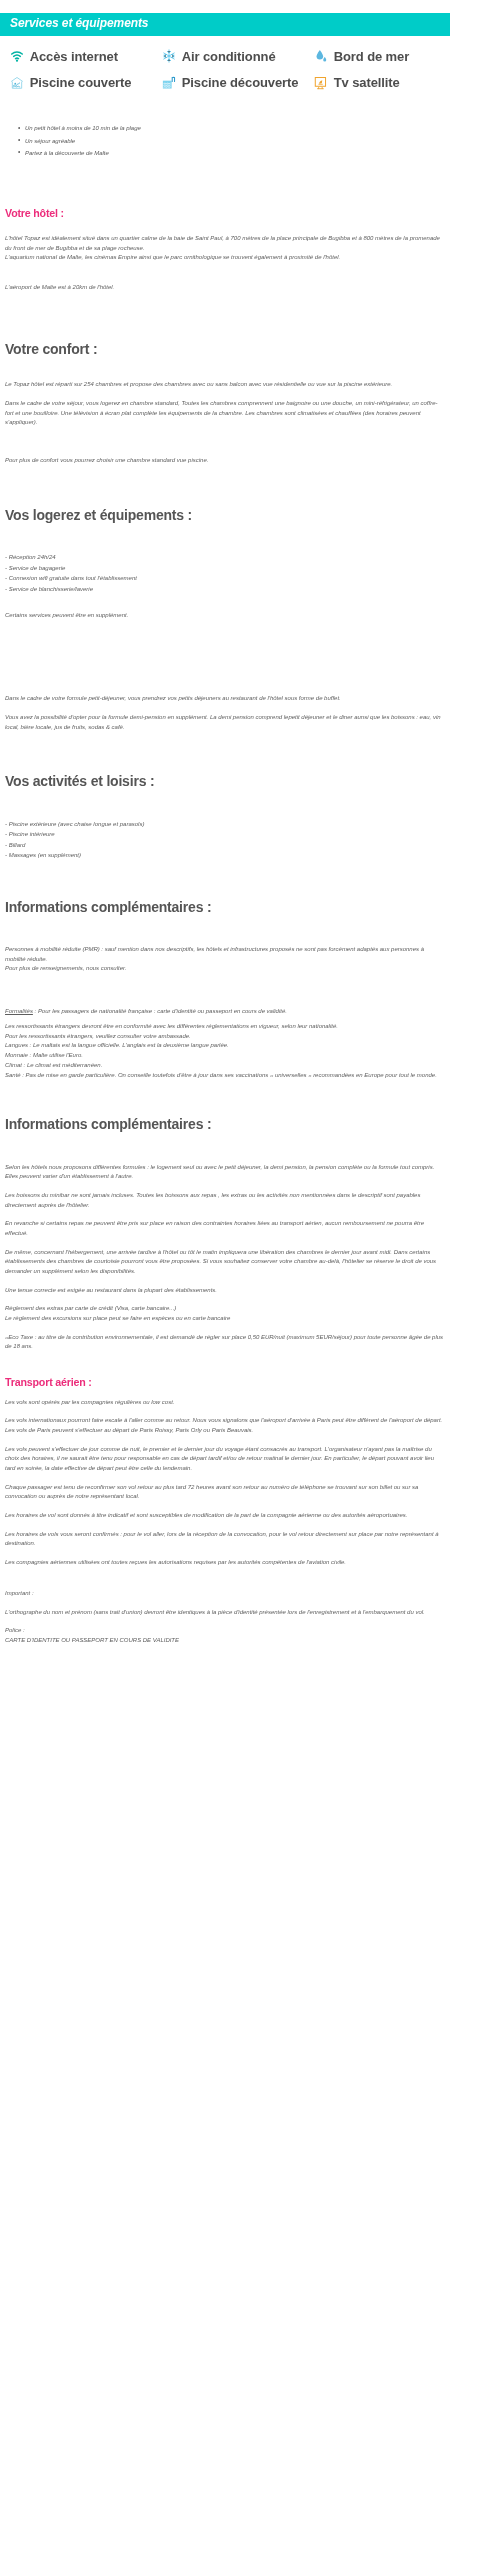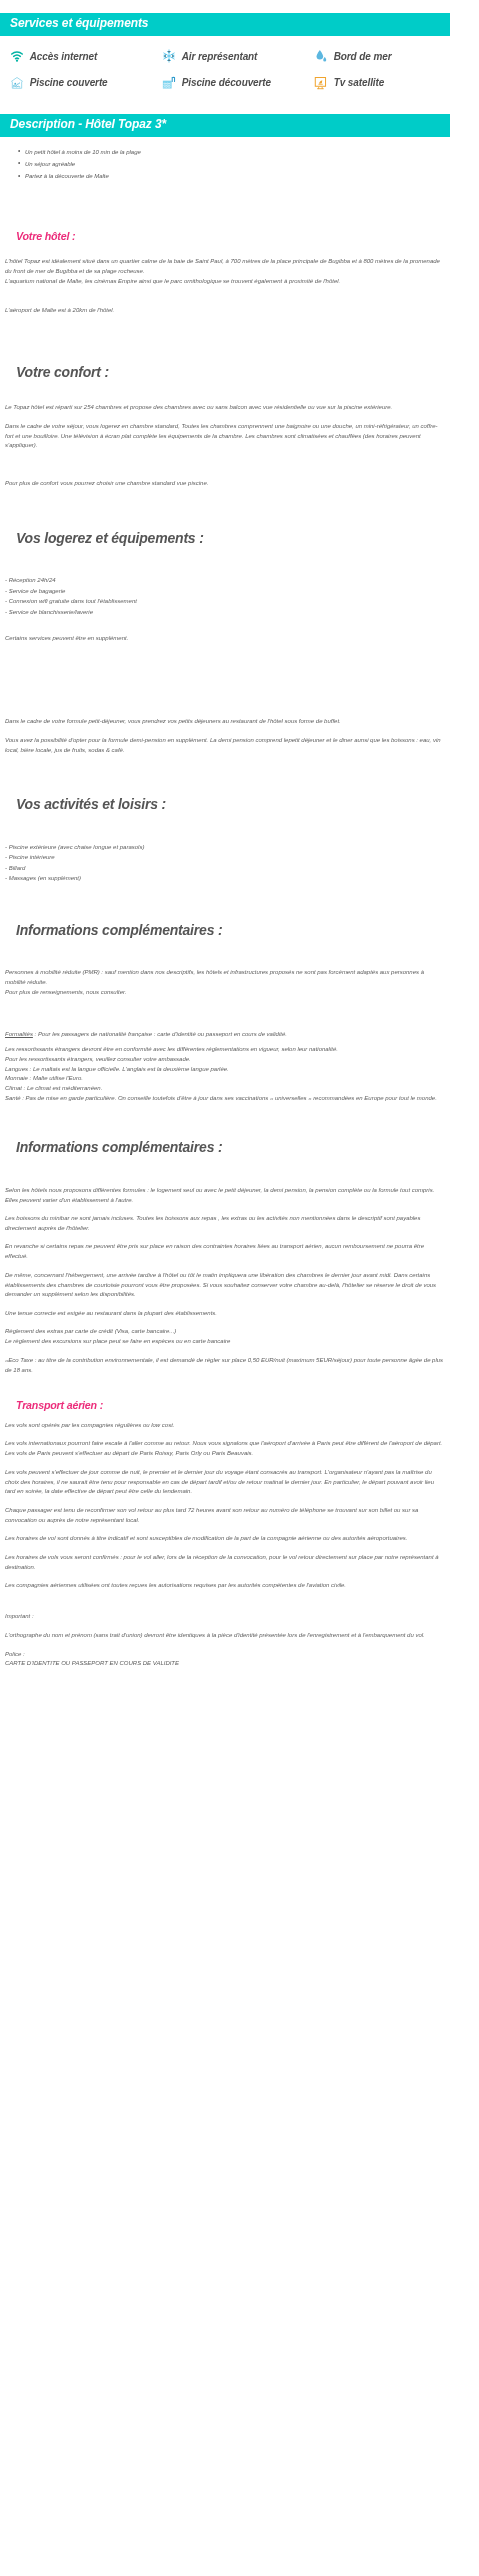--- a/index.html
+++ b/index.html
@@ -39,23 +39,22 @@
     row-gap: 10px;
     padding: 2.5px 0 0 10px;
   }
   .amenity {
     display: flex;
     align-items: center;
     gap: 5.7px;
     min-height: 16.4px;
   }
   .amenity-label {
-    font-style: italic;
     font-weight: bold;
-    font-size: 10px;
+    font-size: 13px;
     color: #4d4d4d;
     white-space: nowrap;
     letter-spacing: -0.1px;
   }
   .ico { width: 14px; height: 14px; flex: 0 0 14px; display: block; }
 
   
   ul.bullets {
     margin: 0;
     padding: 1.3px 0 0 25px;
@@ -75,25 +74,24 @@
     position: absolute;
     left: -7px;
     top: -0.6px;
     font-size: 6.3px;
     color: #5a5a5a;
   }
 
   
   h2.hpink, h2.hgray {
     margin: 0;
-    font-style: italic;
     font-weight: bold;
     letter-spacing: -0.2px;
     line-height: 1.1;
-    padding-left: 16px;
+    padding-left: 5px;
   }
   h2.hpink { color: #ec2d7b; font-size: 10.7px; }
   h2.hgray { color: #555555; font-size: 14px; }
 
   
   p.body {
     margin: 0;
     padding-left: 5px;
     padding-right: 6.3px;
     font-style: italic;
@@ -145,21 +143,21 @@
       <span class="ico">
         <svg viewBox="0 0 24 24" width="14" height="14">
           <g stroke="#5cc8ef" stroke-width="1.5" stroke-linecap="round">
             <path d="M12 1.5V22.5M3 6.8l18 10.4M21 6.8L3 17.2"></path>
             <path d="M9.2 4.2 12 6.6l2.8-2.4M9.2 19.8 12 17.4l2.8 2.4"></path>
             <path d="M3.6 10.4l.8 3.3 3.2.9M20.4 10.4l-.8 3.3-3.2.9"></path>
             <path d="M3.6 13.6l.8-3.3 3.2-.9M20.4 13.6l-.8-3.3-3.2-.9"></path>
           </g>
         </svg>
       </span>
-      <span class="amenity-label">Air représentant</span>
+      <span class="amenity-label">Air conditionné</span>
     </div>
 
     <div class="amenity">
       <span class="ico">
         <svg viewBox="0 0 24 24" width="14" height="14">
           <path d="M10 1.5C10 1.5 4.4 8.6 4.4 12.6a5.6 5.6 0 0 0 11.2 0C15.6 8.6 10 1.5 10 1.5z" fill="#5cb7e0"></path>
           <path d="M18.4 13.8c0 0-2.6 3.3-2.6 5.2a2.6 2.6 0 0 0 5.2 0c0-1.9-2.6-5.2-2.6-5.2z" fill="#5cb7e0"></path>
         </svg>
       </span>
       <span class="amenity-label">Bord de mer</span>
@@ -201,21 +199,20 @@
           <path d="M8.8 13.4c0-3.2 2.4-5.8 5.4-6.2l-.8 5.4z" fill="#f0a32b"></path>
           <path d="M8.3 14.2h6" fill="none" stroke="#f0a32b" stroke-width="1.4" stroke-linecap="round"></path>
         </svg>
       </span>
       <span class="amenity-label">Tv satellite</span>
     </div>
 
   </div>
 
   <div style="height:23px"></div>
-  <div class="banner">Description - Hôtel Topaz 3*</div>
   <div style="height:10px"></div>
 
   <ul class="bullets">
     <li>Un petit hôtel à moins de 10 min de la plage</li>
     <li>Un séjour agréable</li>
     <li>Partez à la découverte de Malte</li>
   </ul>
 
   <div style="height:46px"></div>
   <h2 class="hpink">Votre hôtel :</h2>

